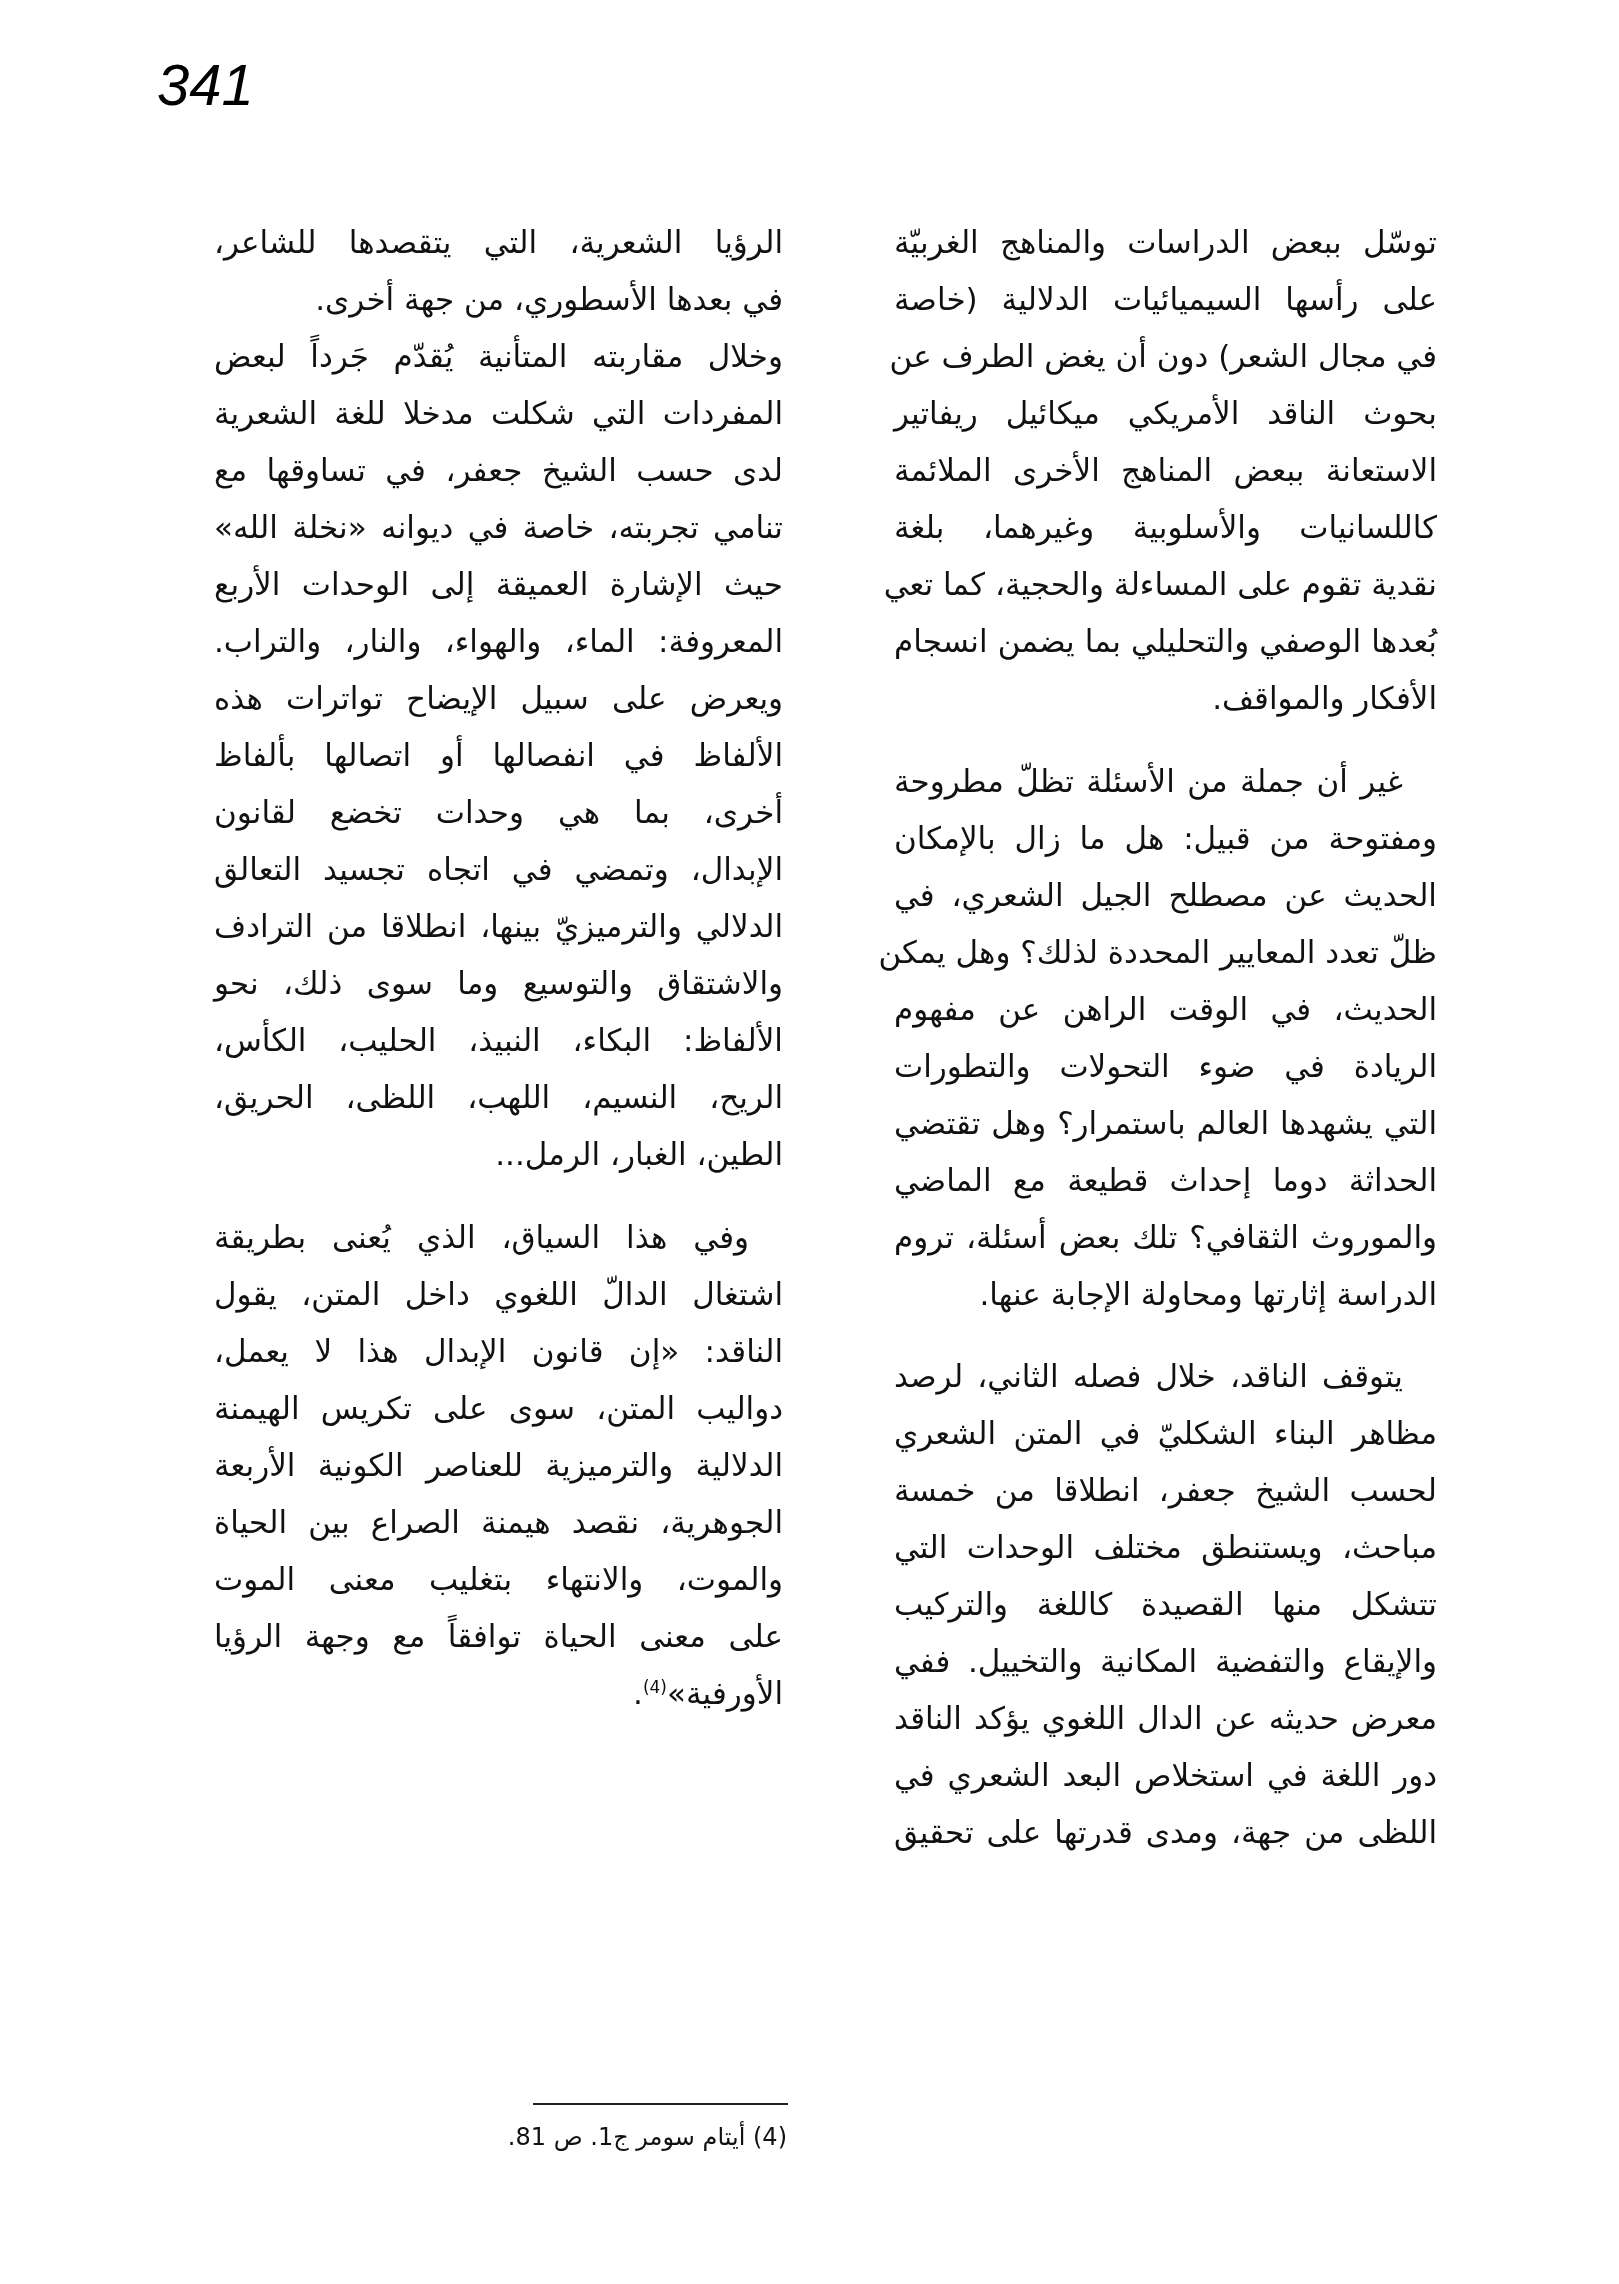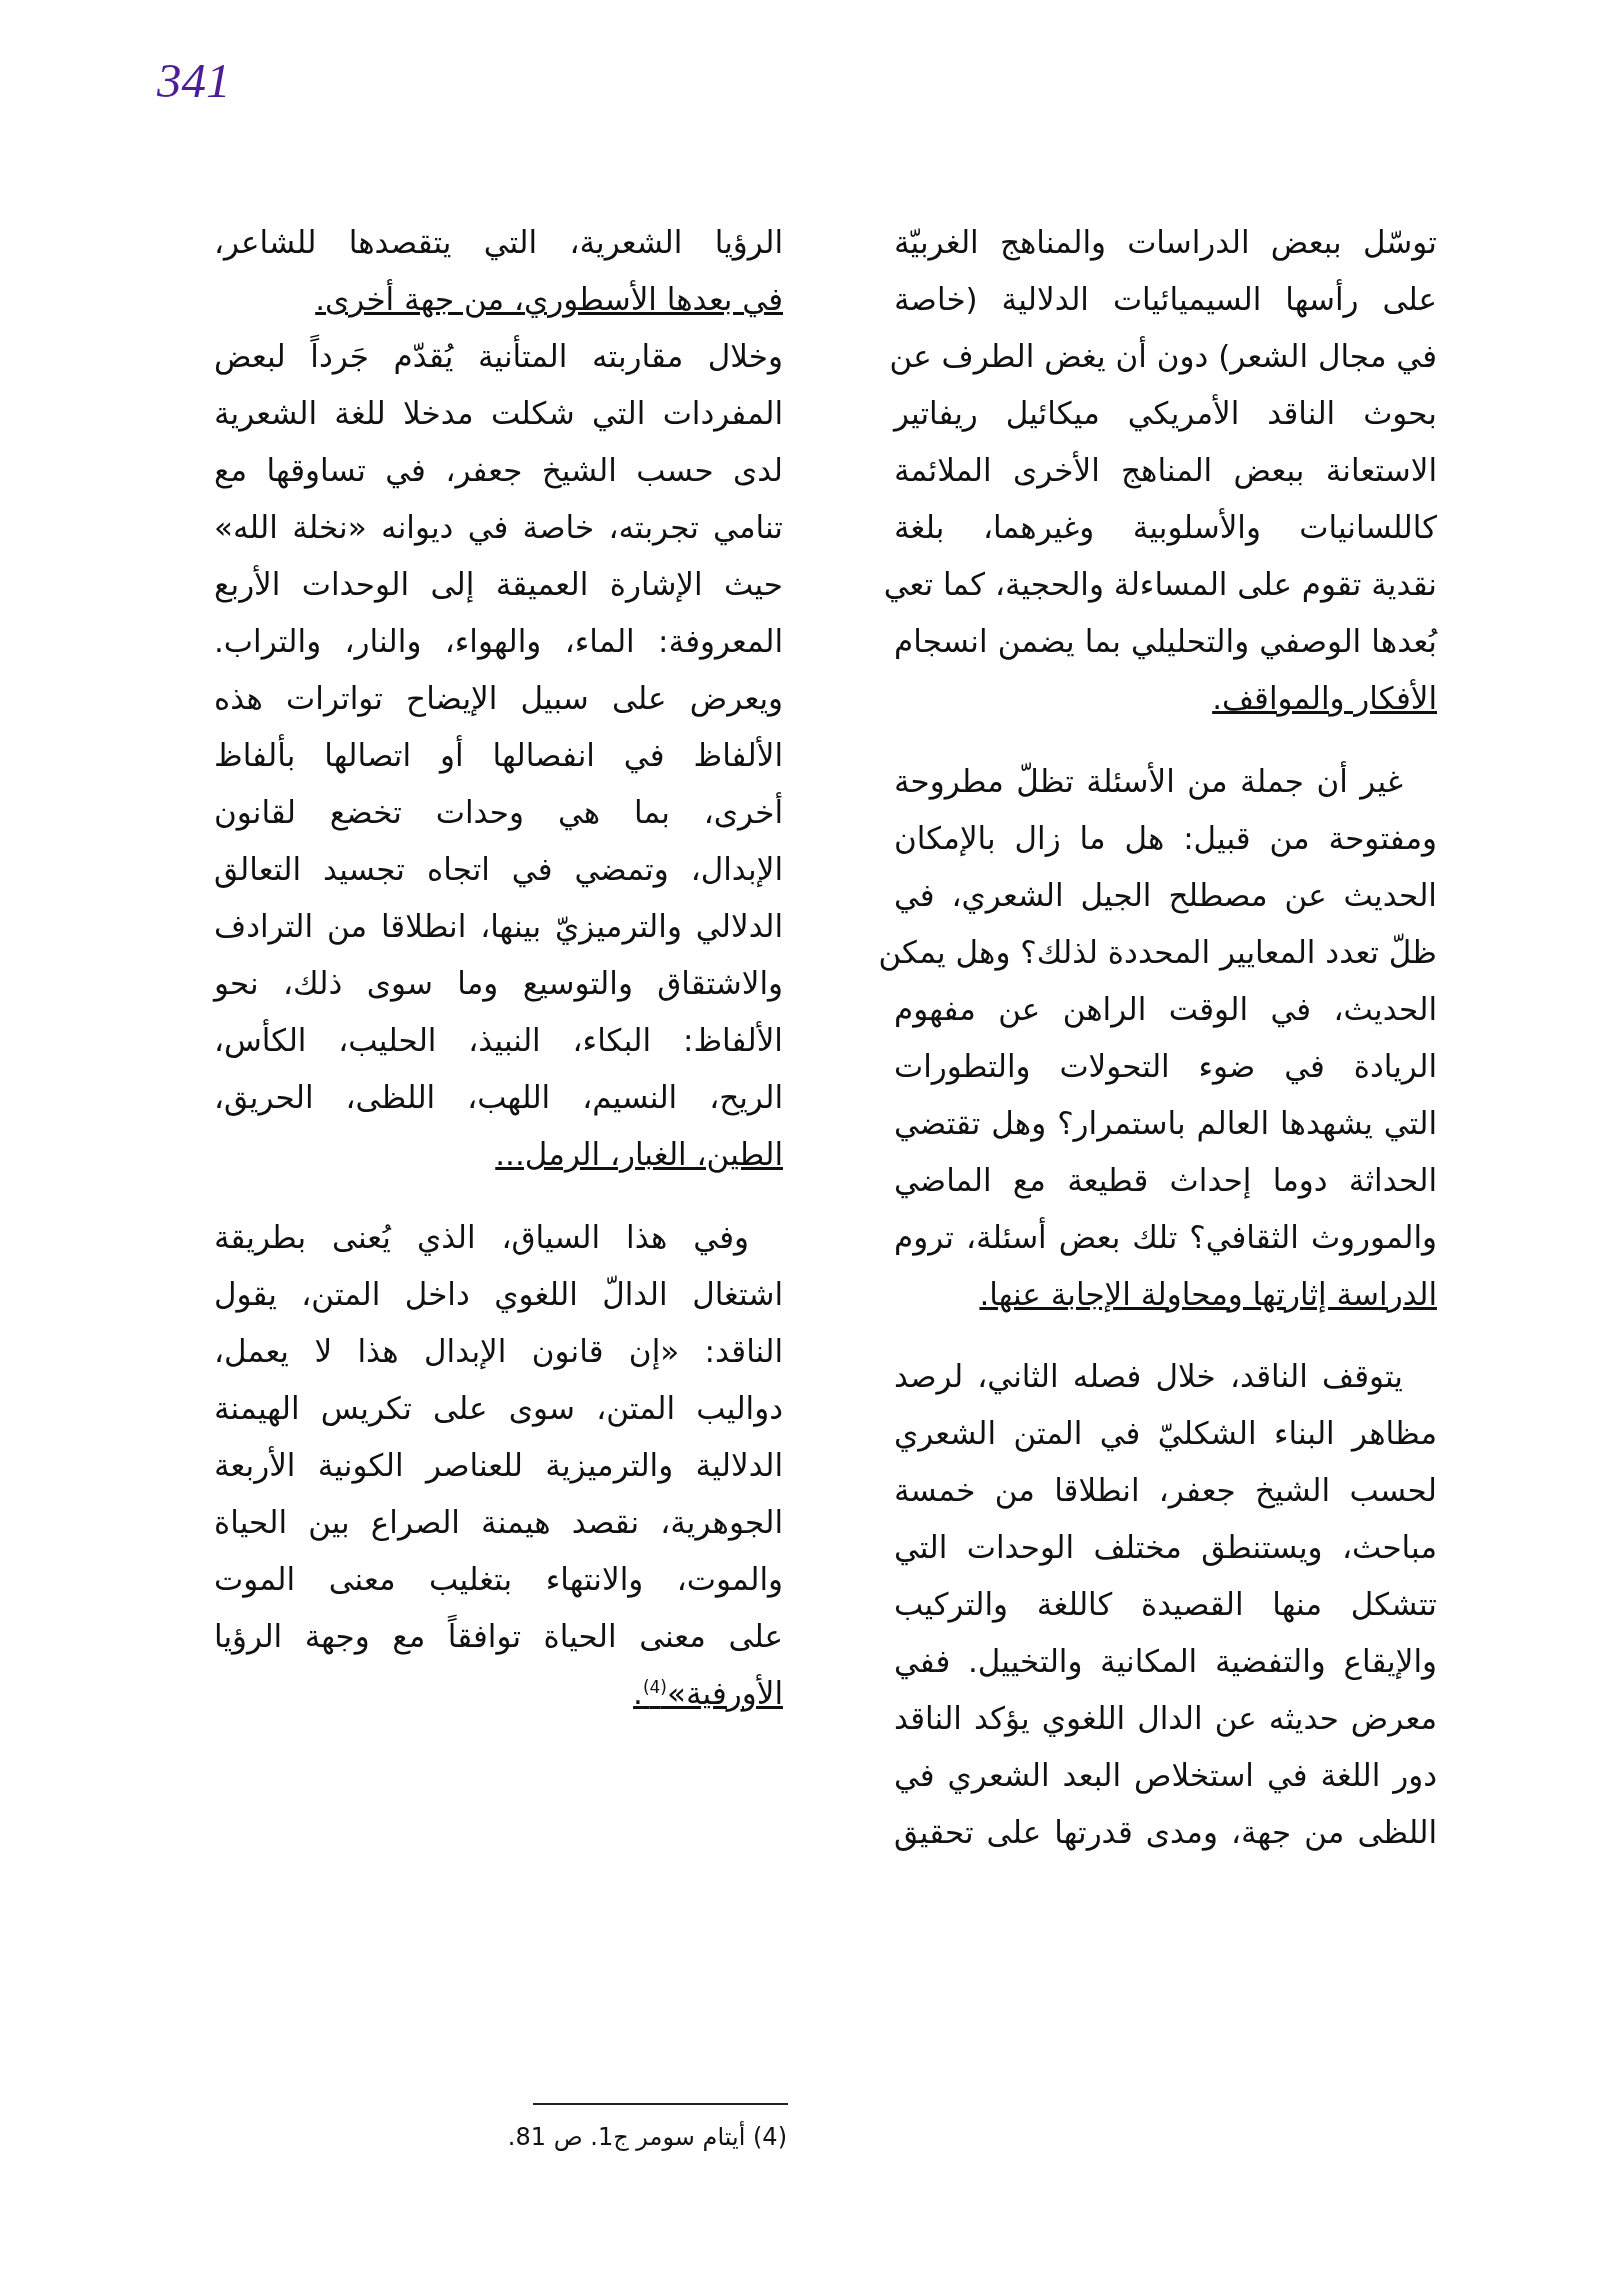--- a/index.html
+++ b/index.html
@@ -8,25 +8,25 @@
       height: 2284px;
       position: relative;
       overflow: hidden;
       color: #111111;
       font-family: "DejaVu Sans", sans-serif;
     }
     .page-number {
       position: absolute;
       left: 157px;
       top: 56px;
-      font-family: Liberation Serif, serif;
+      font-family: Liberation Sans, sans-serif;
       font-style: italic;
-      font-size: 49px;
+      font-size: 58px;
       line-height: 1;
-      color: #4c1d95;
+      color: #000000;
     }
     .column {
       position: absolute;
       top: 214px;
       direction: rtl;
       text-align: justify;
       text-align-last: right;
       font-family: "DejaVu Sans", sans-serif;
       font-size: 31px;
       line-height: 57px;
@@ -35,21 +35,21 @@
     .col-right { left: 846px; width: 591px; }
     .col-left  { left: 166px; width: 617px; }
     .line {
       display: block;
       white-space: nowrap;
       text-align: justify;
       text-align-last: justify;
       height: 57px;
       margin-left: 48px;
     }
-    .line.last { text-align-last: right; text-decoration: underline; }
+    .line.last { text-align-last: right; }
     .line.indent { padding-right: 34px; }
     .para-gap { display: block; height: 25.5px; }
     .footnote-rule {
       position: absolute;
       left: 533px;
       top: 2103px;
       width: 255px;
       height: 0;
       border-top: 2.6px solid #222;
     }

